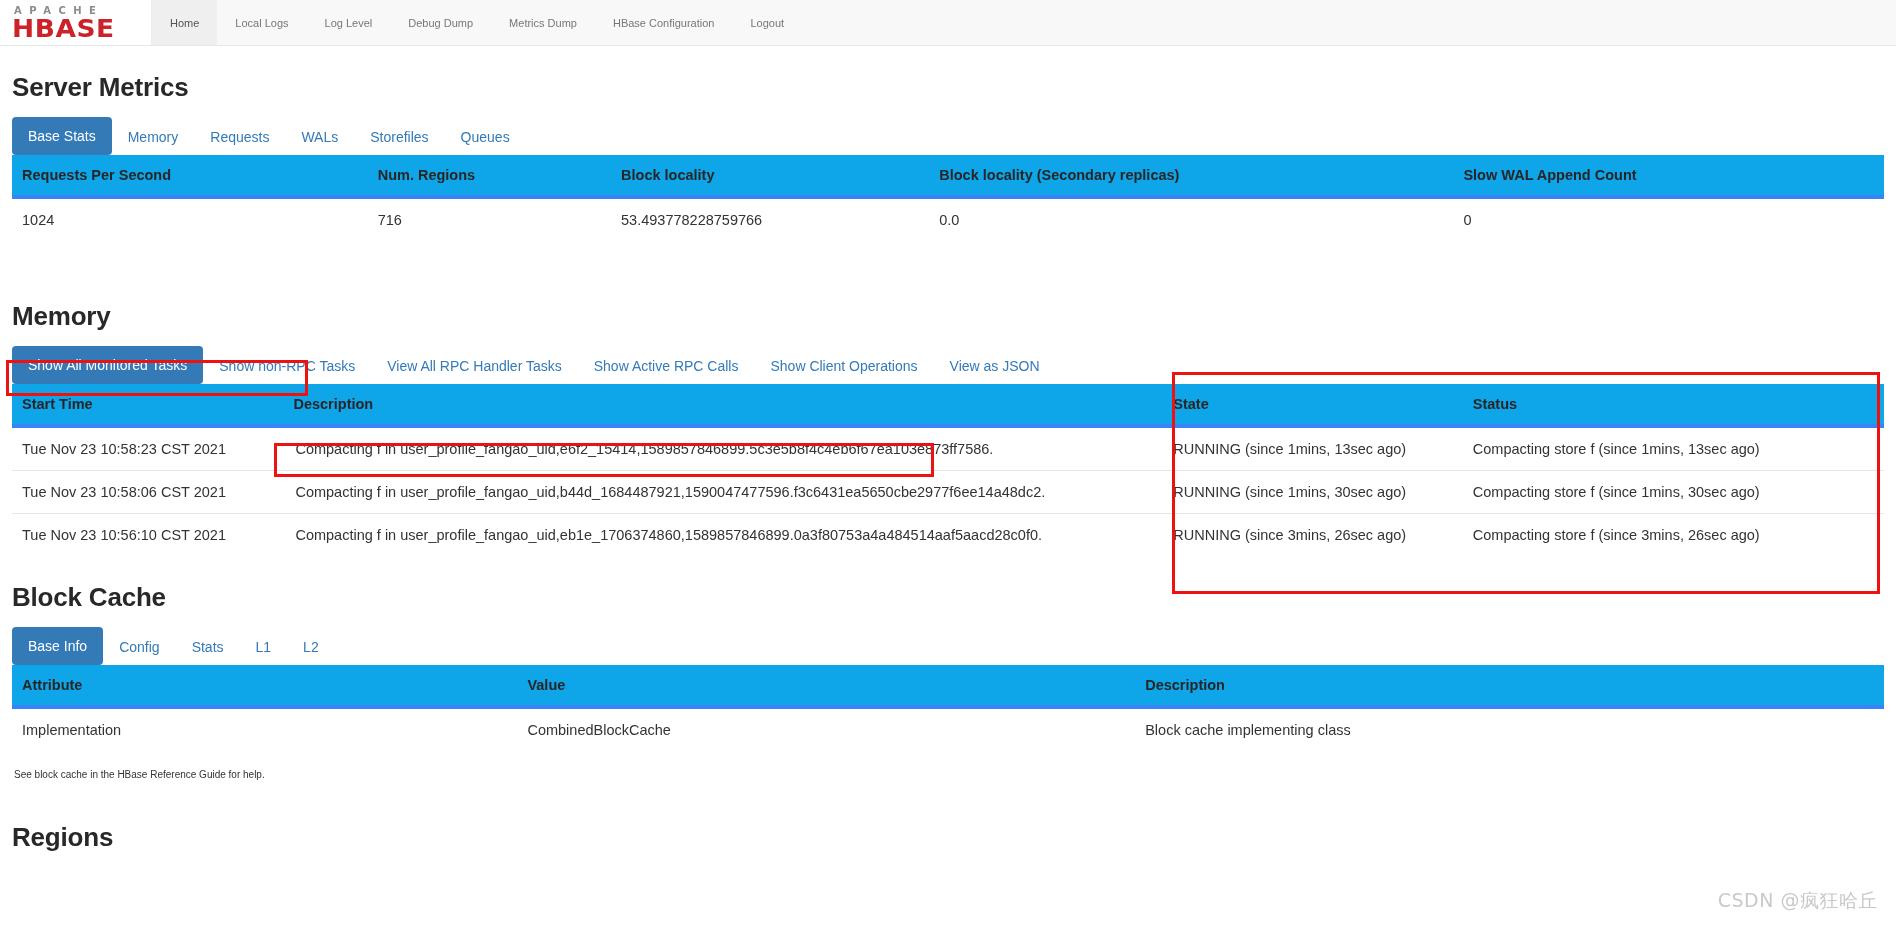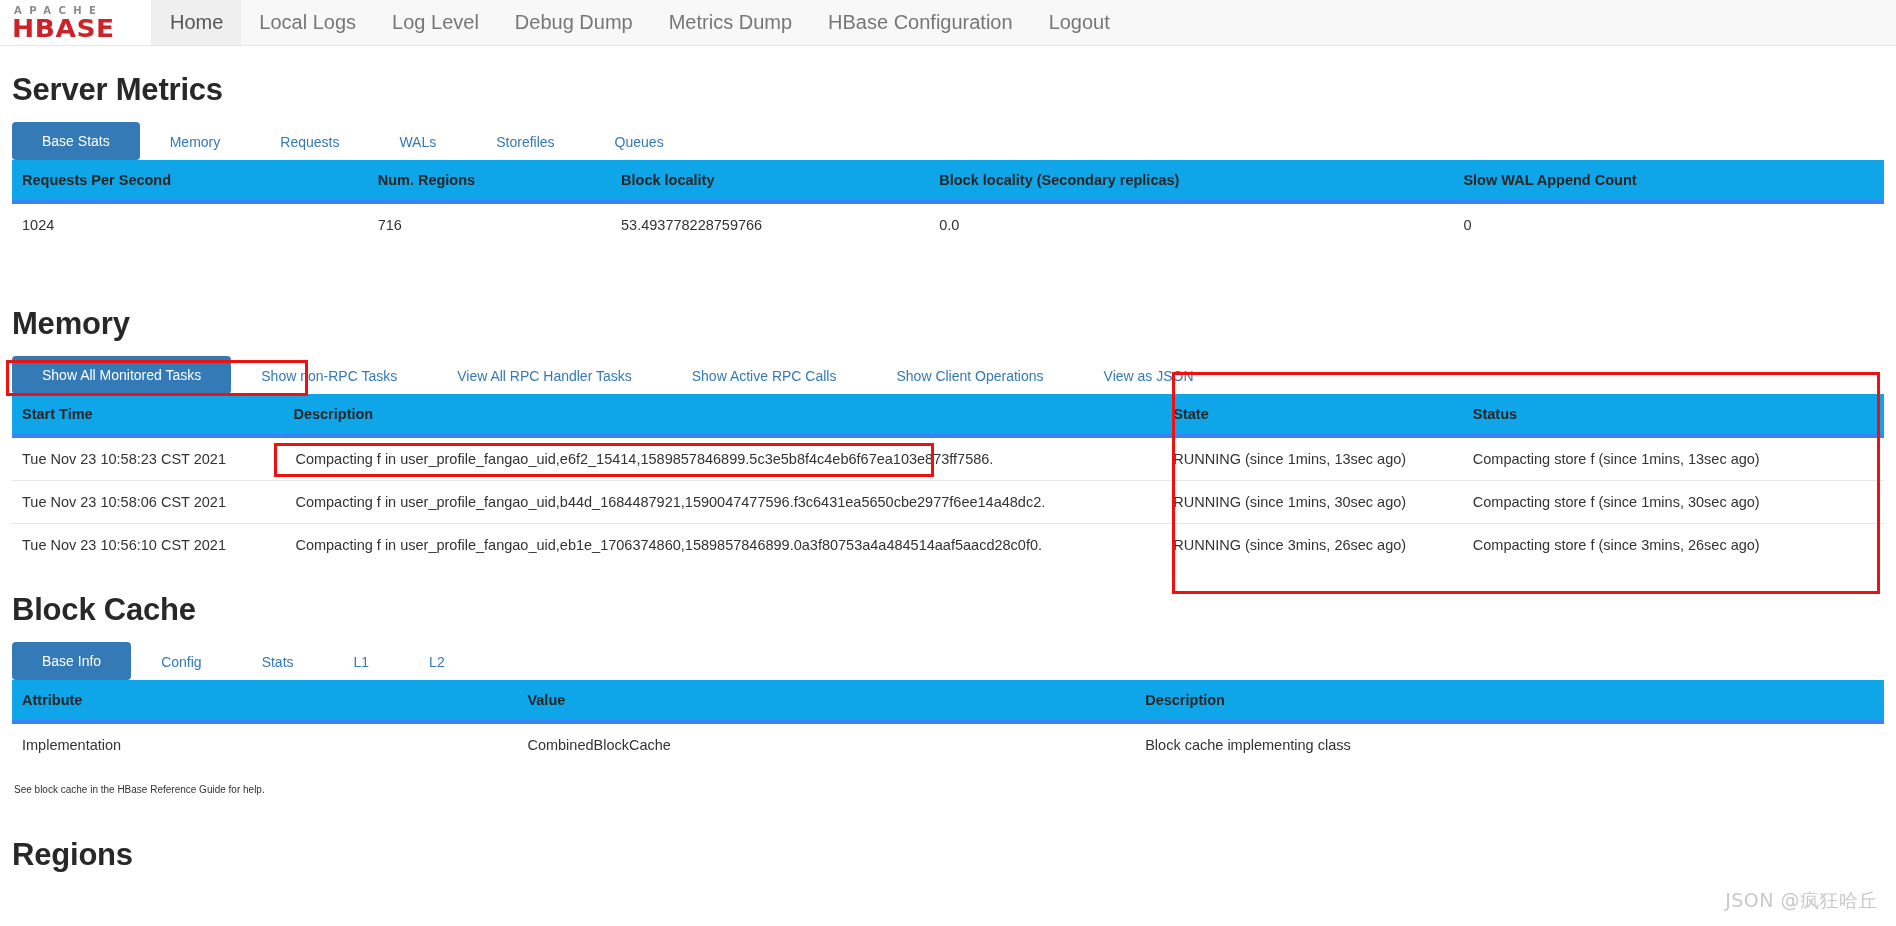--- a/index.html
+++ b/index.html
@@ -47,54 +47,54 @@
     line-height: 25px;
     font-family: "DejaVu Sans", sans-serif;
     transform: scaleX(1.06);
     transform-origin: left center;
   }
   .nav-items { display: flex; align-items: stretch; }
   .nav-item {
     display: flex;
     align-items: center;
     padding: 0 18px;
-    font-size: 20px;
+    font-size: 11px;
     color: #777777;
     text-decoration: none;
     cursor: pointer;
     white-space: nowrap;
   }
   .nav-item.active {
     color: #555555;
     background: #efefef;
   }
 
   
   .content { padding: 0 12px; position: relative; }
 
   h1.section {
-    font-size: 31px;
+    font-size: 26px;
     font-weight: bold;
     color: #282828;
     margin: 26px 0 14px 0;
     letter-spacing: -0.2px;
     font-family: "Liberation Sans", sans-serif;
   }
 
   
   .tabs {
     display: flex;
     align-items: flex-end;
     border-bottom: 1px solid #ddd;
     margin-bottom: 0;
     position: relative;
     z-index: 1;
   }
   .tab {
-    padding: 9px 29px;
+    padding: 9px 15px;
     font-size: 14px;
     color: #337ab7;
     cursor: pointer;
     border: 1px solid transparent;
     border-radius: 4px 4px 0 0;
     margin-bottom: -1px;
     line-height: 18px;
     white-space: nowrap;
   }
   .tab.plain-active {
@@ -298,13 +298,13 @@
   <div class="helptext">See block cache in the HBase Reference Guide for help.</div>
 
   <h1 class="section" style="margin-top:42px;">Regions</h1>
 
 </div>
 
 <div class="redbox" style="left:6px; top:360px; width:302px; height:36px;"></div>
 <div class="redbox" style="left:274px; top:443px; width:660px; height:34px;"></div>
 <div class="redbox" style="left:1172px; top:372px; width:708px; height:222px;"></div>
 
-<div class="watermark">JSON @疯狂哈丘</div>
+<div class="watermark">CSDN @疯狂哈丘</div>
 
 </body></html>

